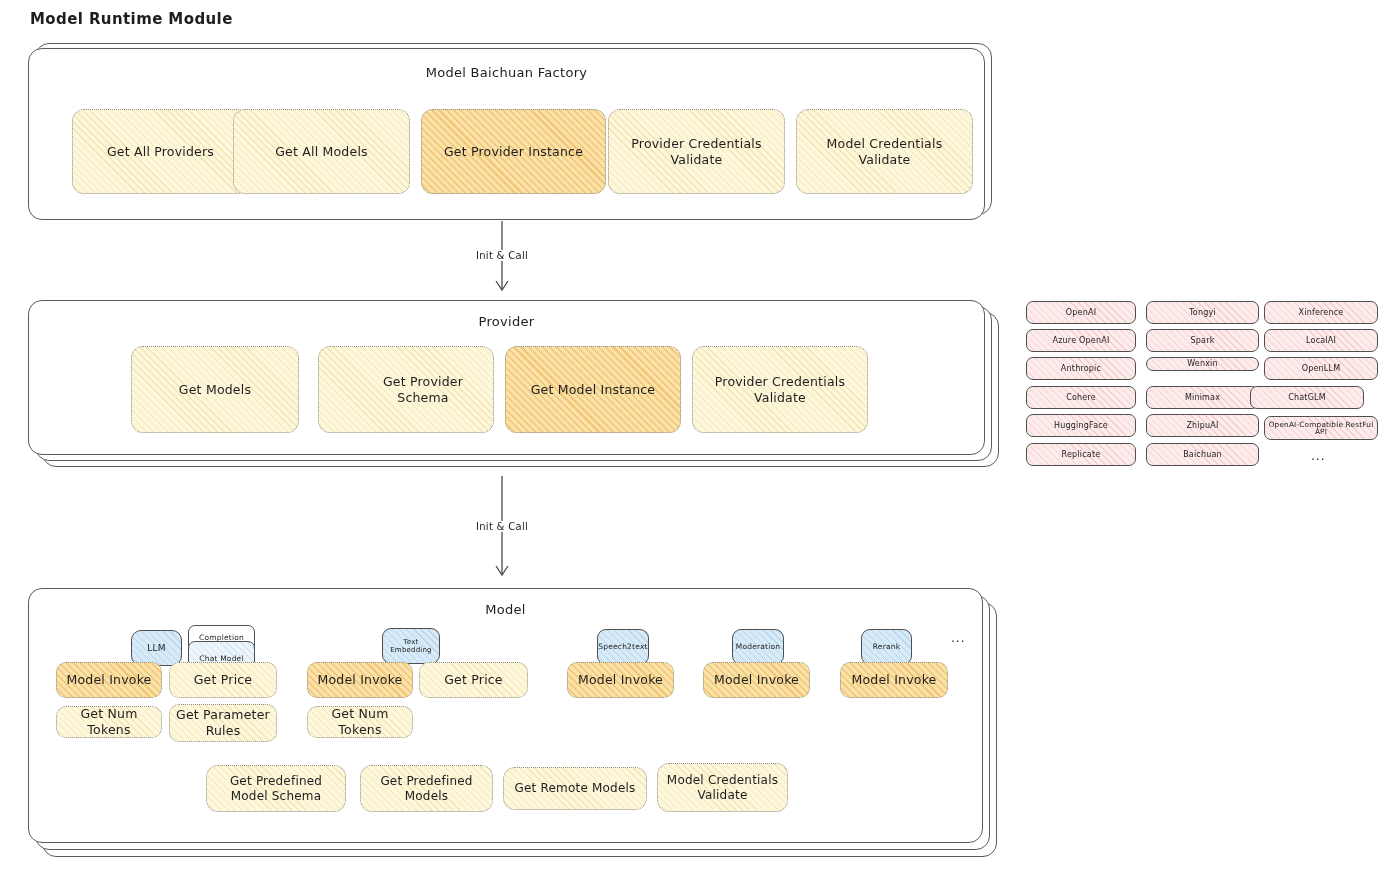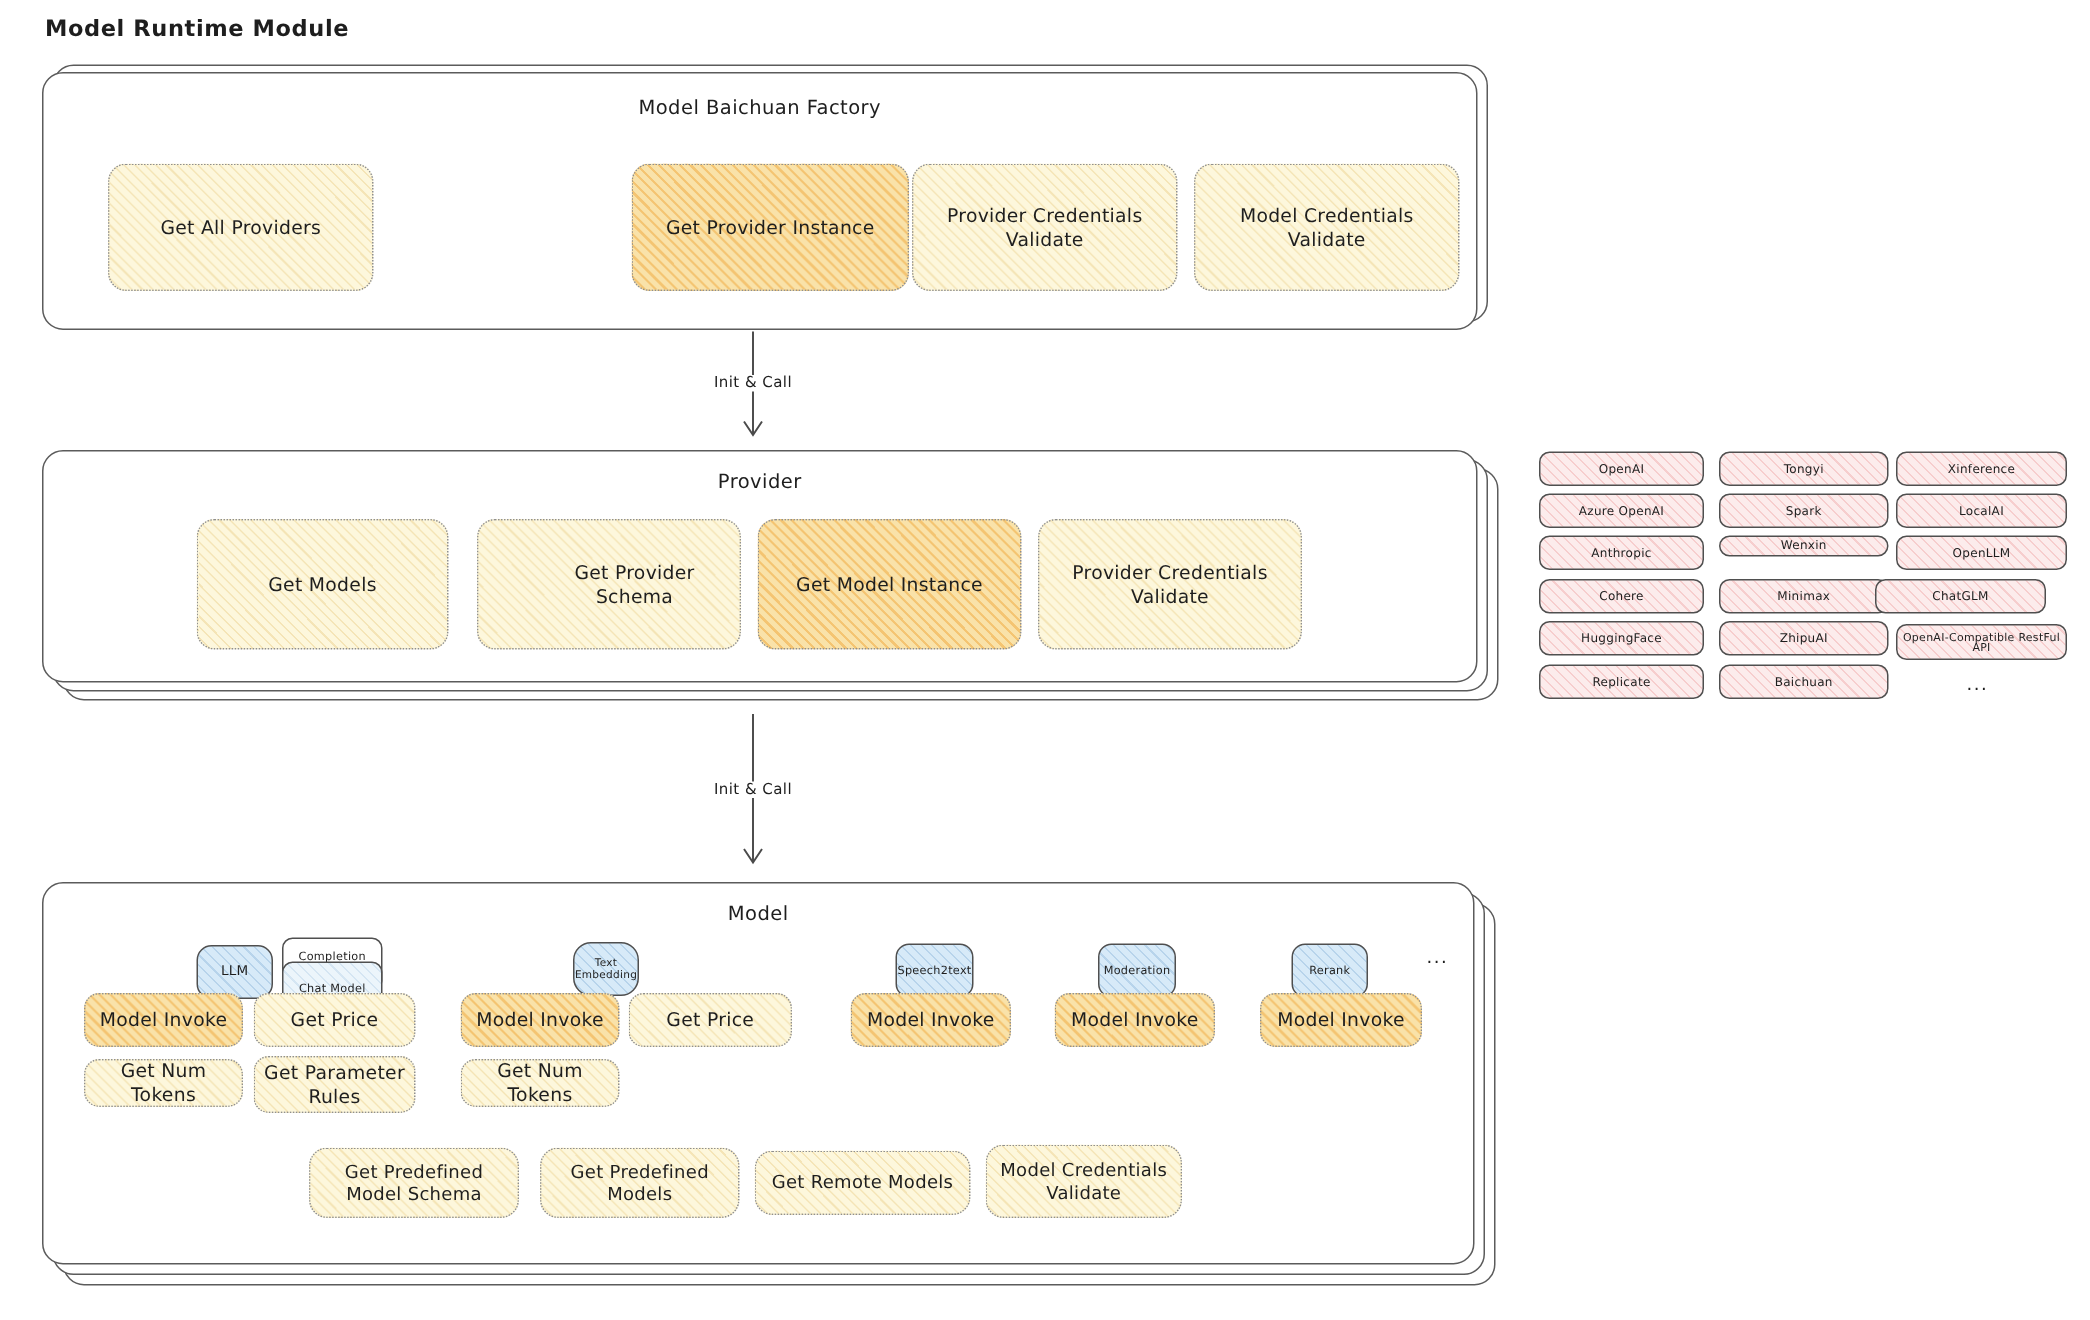--- a/index.html
+++ b/index.html
@@ -78,20 +78,21 @@
 <body>
 
 <div id="canvas">
 
   <div class="diagram-title">Model Runtime Module</div>
 
   <div class="stack-layer" style="left:35px; top:43px; width:957px; height:172px;"></div>
   <div class="container" style="left:28px; top:48px; width:957px; height:172px;">
     <div class="ctitle" style="top:16px;">Model Baichuan Factory</div>
     <div class="node node-yellow" style="left:15px;  top:60px; width:177px; height:85px;margin-left:28px;">Get All Providers</div>
+    <div class="node node-yellow" style="left:204px; top:60px; width:177px; height:85px;">Get All Models</div>
     <div class="node node-orange" style="left:392px; top:60px; width:185px; height:85px;">Get Provider Instance</div>
     <div class="node node-yellow" style="left:579px; top:60px; width:177px; height:85px;">Provider Credentials Validate</div>
     <div class="node node-yellow" style="left:767px; top:60px; width:177px; height:85px;">Model Credentials Validate</div>
   </div>
 
   <svg class="arrow" style="left:492px; top:221px;" width="20" height="76">
     <line x1="10" y1="0" x2="10" y2="68" stroke="#4a4a4a" stroke-width="1.3"></line>
     <polyline points="4,60 10,69 16,60" fill="none" stroke="#4a4a4a" stroke-width="1.3"></polyline>
   </svg>
   <div class="arrow-label" style="left:502px; top:250px;">Init &amp; Call</div>
@@ -137,21 +138,21 @@
   <div class="arrow-label" style="left:502px; top:521px;">Init &amp; Call</div>
 
   <div class="stack-layer" style="left:42px; top:602px; width:955px; height:255px;"></div>
   <div class="stack-layer" style="left:35px; top:595px; width:955px; height:255px;"></div>
   <div class="container" style="left:28px; top:588px; width:955px; height:255px;">
     <div class="ctitle" style="top:13px;">Model</div>
 
     <div class="blue-tab" style="left:102px; top:41px; width:51px; height:22px; font-size:9px; border-radius:10px;">LLM</div>
     <div class="blue-tab tab-white" style="left:159px; top:36px; width:67px; height:14px;">Completion Model</div>
     <div class="blue-tab tab-lightblue" style="left:159px; top:52px; width:67px; height:14px;">Chat Model</div>
-    <div class="blue-tab" style="left:353px; top:39px; width:44px; height:25px; font-size:7px;border-radius:12px;">Text Embedding</div>
+    <div class="blue-tab" style="left:353px; top:39px; width:58px; height:25px; font-size:7px;">Text Embedding</div>
     <div class="blue-tab" style="left:568px; top:40px; width:52px; height:19px;">Speech2text</div>
     <div class="blue-tab" style="left:703px; top:40px; width:52px; height:19px;">Moderation</div>
     <div class="blue-tab" style="left:832px; top:40px; width:51px; height:19px;">Rerank</div>
     <div class="plain-more" style="left:922px; top:42px;">...</div>
 
     <div class="node node-orange" style="left:27px;  top:73px;  width:106px; height:36px; border-radius:10px;">Model Invoke</div>
     <div class="node node-yellow" style="left:140px; top:73px;  width:108px; height:36px; border-radius:10px;">Get Price</div>
     <div class="node node-yellow" style="left:27px;  top:117px; width:106px; height:32px; border-radius:10px;">Get Num Tokens</div>
     <div class="node node-yellow" style="left:140px; top:115px; width:108px; height:38px; border-radius:10px;">Get Parameter Rules</div>
 

